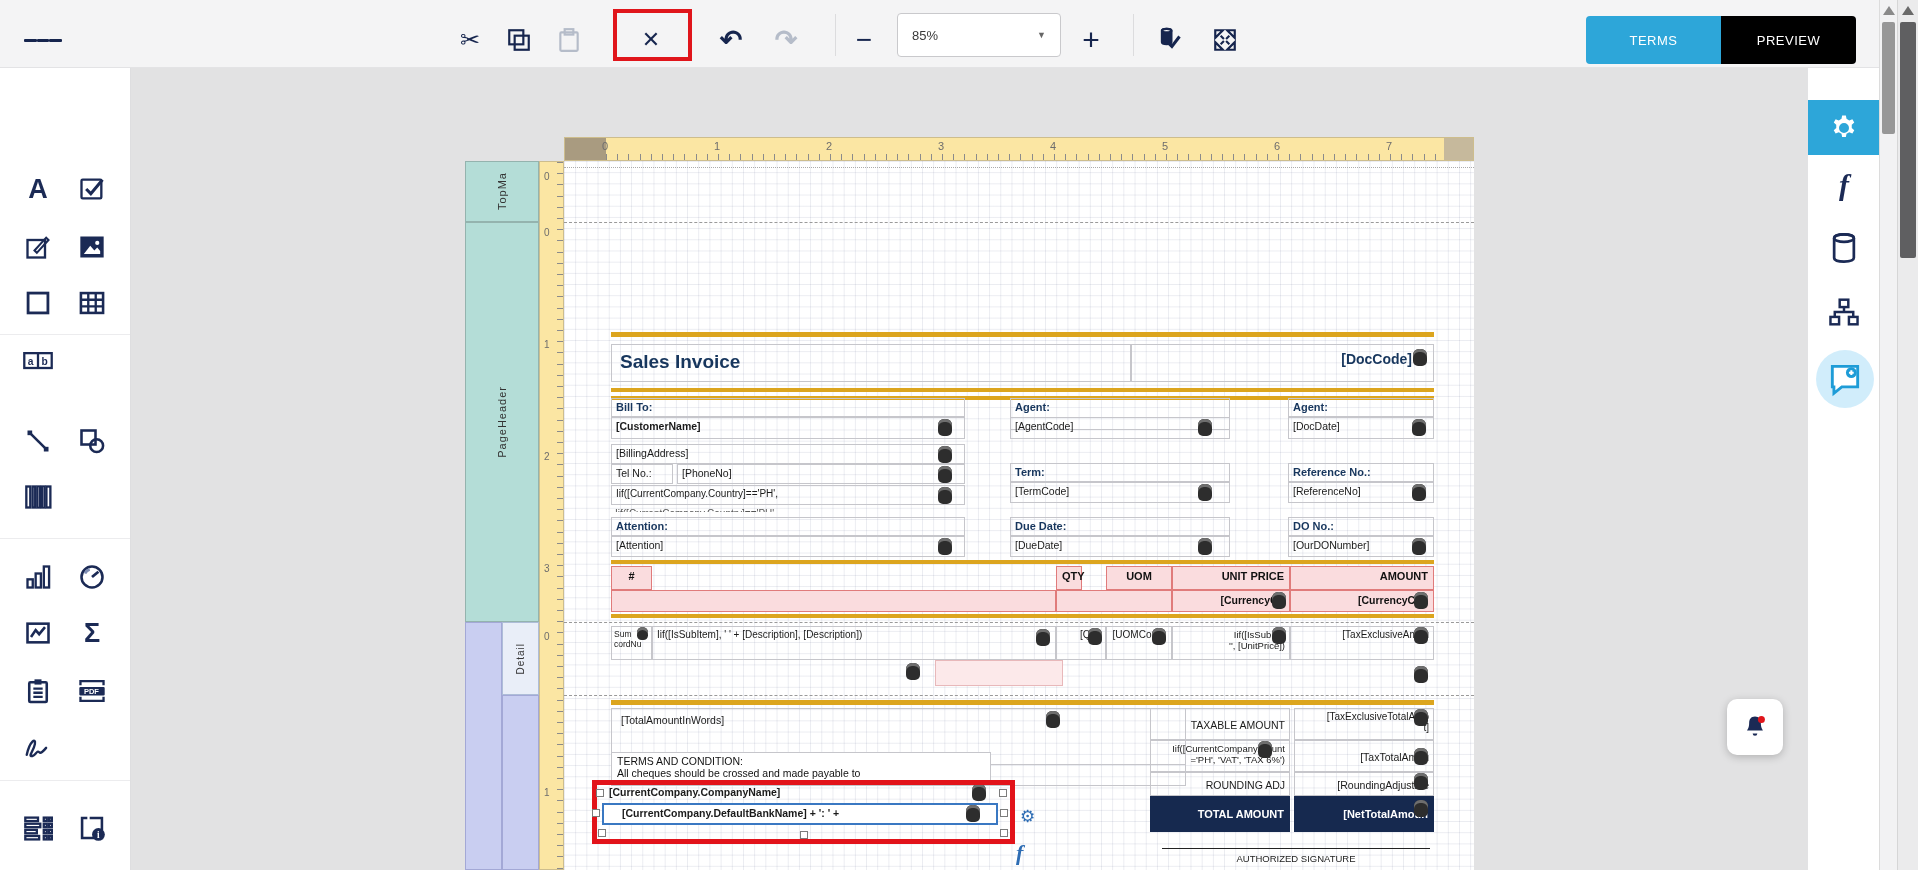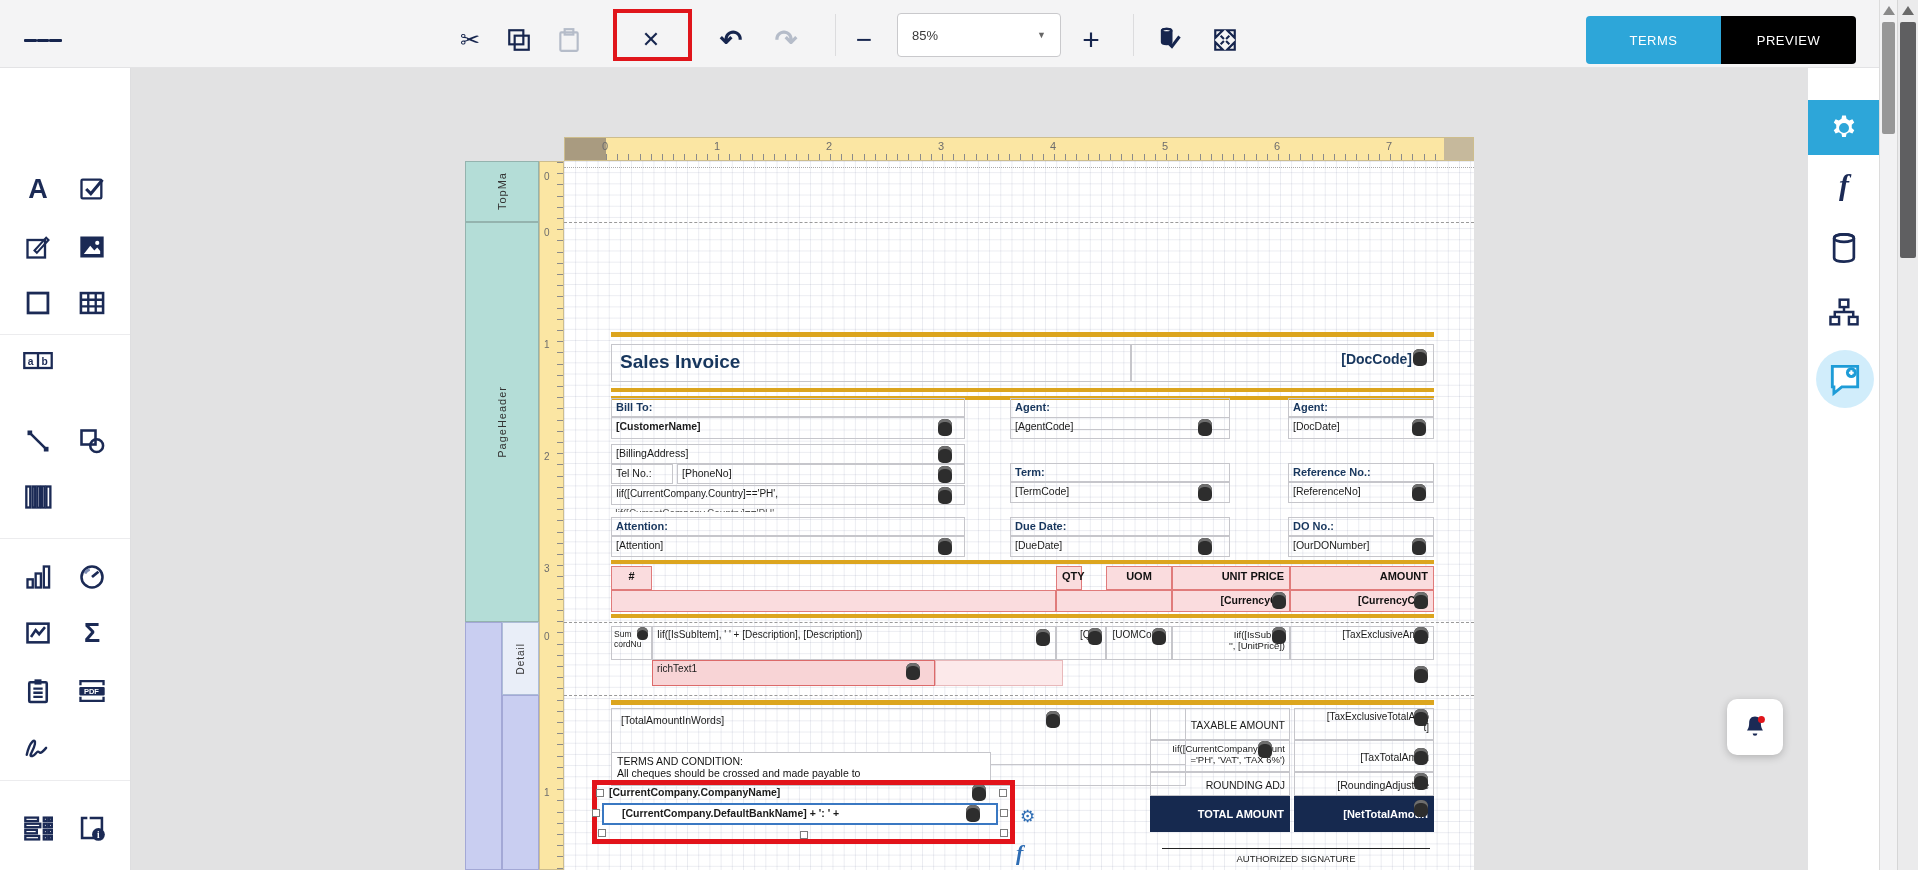--- a/index.html
+++ b/index.html
@@ -426,21 +426,20 @@
   <span class="db" style="left:1088px;top:628px"></span>
   <div class="iv cell fld ct" style="left:1106px;top:626px;width:66px;height:34px;font-size:10px">[UOMCode]</div>
   <span class="db" style="left:1152px;top:628px"></span>
   <div class="iv cell rt" style="left:1172px;top:626px;width:118px;height:34px;font-size:9.5px;color:#1a1a1a;padding:2px 4px;line-height:11px">
     <div>Iif([IsSubIter</div>
     <div>'', [UnitPrice])</div>
   </div>
   <span class="db" style="left:1272px;top:627px"></span>
   <div class="iv cell fld rt" style="left:1290px;top:626px;width:144px;height:34px;font-size:10px">[TaxExclusiveAmou</div>
   <span class="db" style="left:1414px;top:627px"></span>
-  <div class="iv fld" style="left:652px;top:660px;width:283px;height:26px;background:#f8d4d6;border:1px solid #dc6a6a;font-size:10px">richText1</div>
   <div class="iv" style="left:935px;top:660px;width:128px;height:26px;background:#fce9ea;border:1px solid #e8b8ba"></div>
   <span class="db" style="left:906px;top:663px"></span>
   <span class="db" style="left:1414px;top:666px"></span>
 
   <div class="iv gold" style="left:611px;top:700px;width:823px;height:5px"></div>
   <div class="iv cell" style="left:611px;top:708px;width:575px;height:78px"></div>
   <div class="iv" style="left:611px;top:764px;width:575px;height:0;border-top:1px solid #c6c6cb"></div>
   <div class="iv fld" style="left:617px;top:712px;width:420px">[TotalAmountInWords]</div>
   <span class="db" style="left:1046px;top:711px"></span>
 

